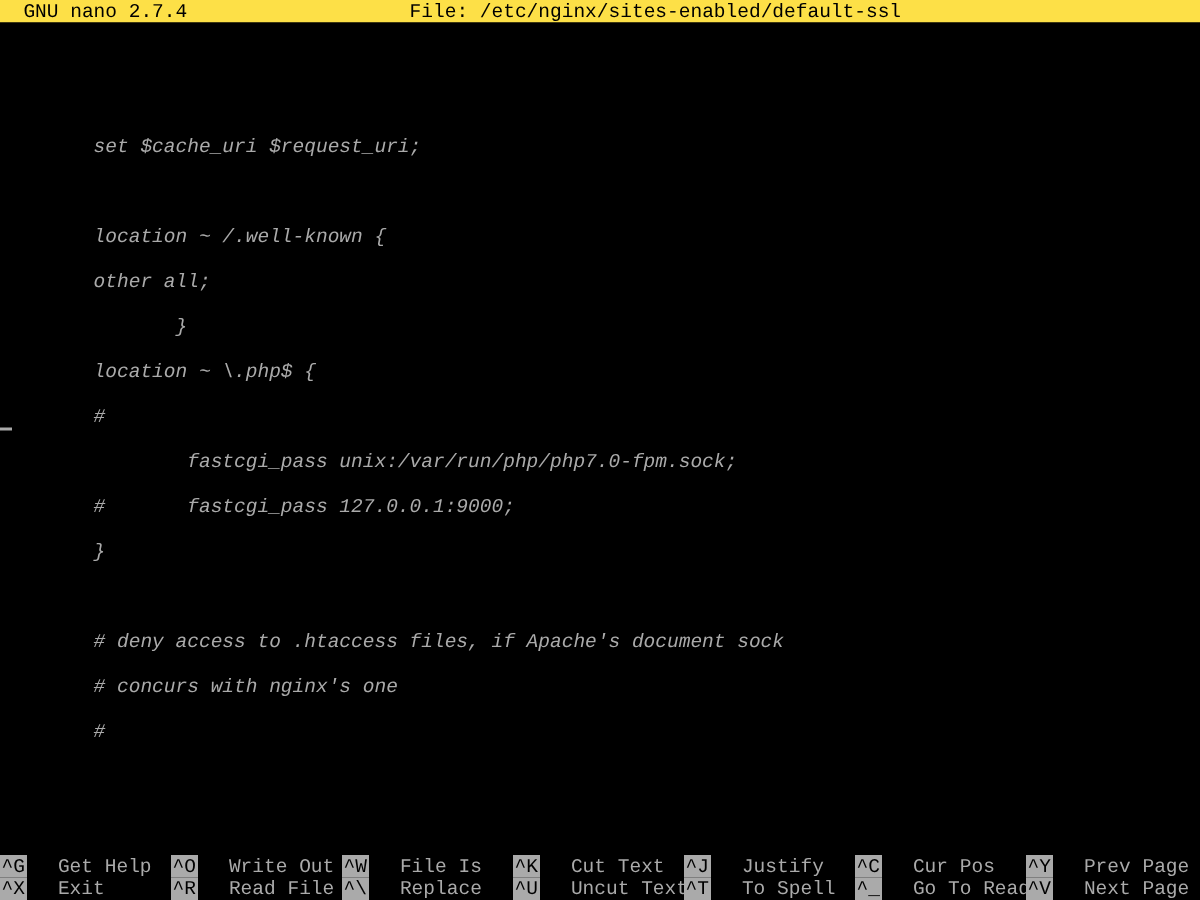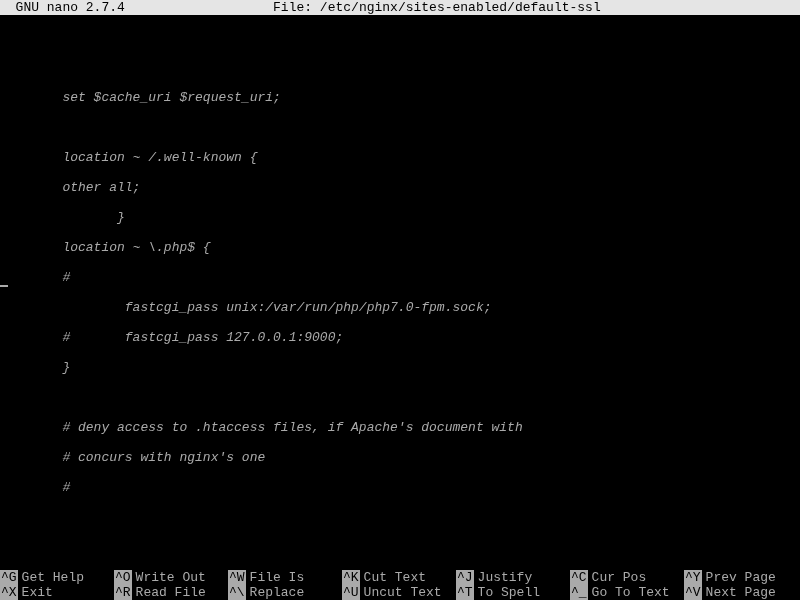--- a/index.html
+++ b/index.html
@@ -8,21 +8,21 @@
     width: 800px;
     height: 600px;
     background: #000;
     color: #aaa;
     font-family: "Courier New", monospace;
     font-size: 13px;
     line-height: 15px;
     overflow: hidden;
   }
   .titlebar {
-    background: #e5e5e5;
+    background: #fde047;
     color: #000;
     height: 15px;
     white-space: pre;
     font-weight: normal;
   }
   .editor {
     background: #000;
     color: #aaa;
     white-space: pre;
     padding: 0;
@@ -52,21 +52,21 @@
   }
   .shortcut-key {
     background: #aaa;
     color: #000;
     padding: 0 1px;
     white-space: pre;
   }
   .shortcut-label {
     color: #aaa;
     white-space: pre;
-    padding-left: 4px;
+    padding-left: 21px;
   }
   .cursor-mark {
     position: absolute;
     left: 0;
     top: 285px;
     background: #aaa;
     width: 8px;
     height: 2px;
   }
 </style>
@@ -82,21 +82,21 @@
 <div class="editor-line"></div>
 <div class="editor-line">        location ~ /.well-known {</div>
 <div class="editor-line">        other all;</div>
 <div class="editor-line">               }</div>
 <div class="editor-line">        location ~ \.php$ {</div>
 <div class="editor-line">        #</div>
 <div class="editor-line">                fastcgi_pass unix:/var/run/php/php7.0-fpm.sock;</div>
 <div class="editor-line">        #       fastcgi_pass 127.0.0.1:9000;</div>
 <div class="editor-line">        }</div>
 <div class="editor-line"></div>
-<div class="editor-line">        # deny access to .htaccess files, if Apache's document with</div>
+<div class="editor-line">        # deny access to .htaccess files, if Apache's document sock</div>
 <div class="editor-line">        # concurs with nginx's one</div>
 <div class="editor-line">        #</div>
 
 
 
 
 
 </div>
 
 <div class="cursor-mark"></div>
@@ -148,20 +148,20 @@
     <div class="shortcut">
         <span class="shortcut-key">^U</span>
         <span class="shortcut-label">Uncut Text</span>
       </div>
     <div class="shortcut">
         <span class="shortcut-key">^T</span>
         <span class="shortcut-label">To Spell</span>
       </div>
     <div class="shortcut">
         <span class="shortcut-key">^_</span>
-        <span class="shortcut-label">Go To Text</span>
+        <span class="shortcut-label">Go To Read</span>
       </div>
     <div class="shortcut">
         <span class="shortcut-key">^V</span>
         <span class="shortcut-label">Next Page</span>
       </div>
   </div>
 </div>
 
 </body></html>

